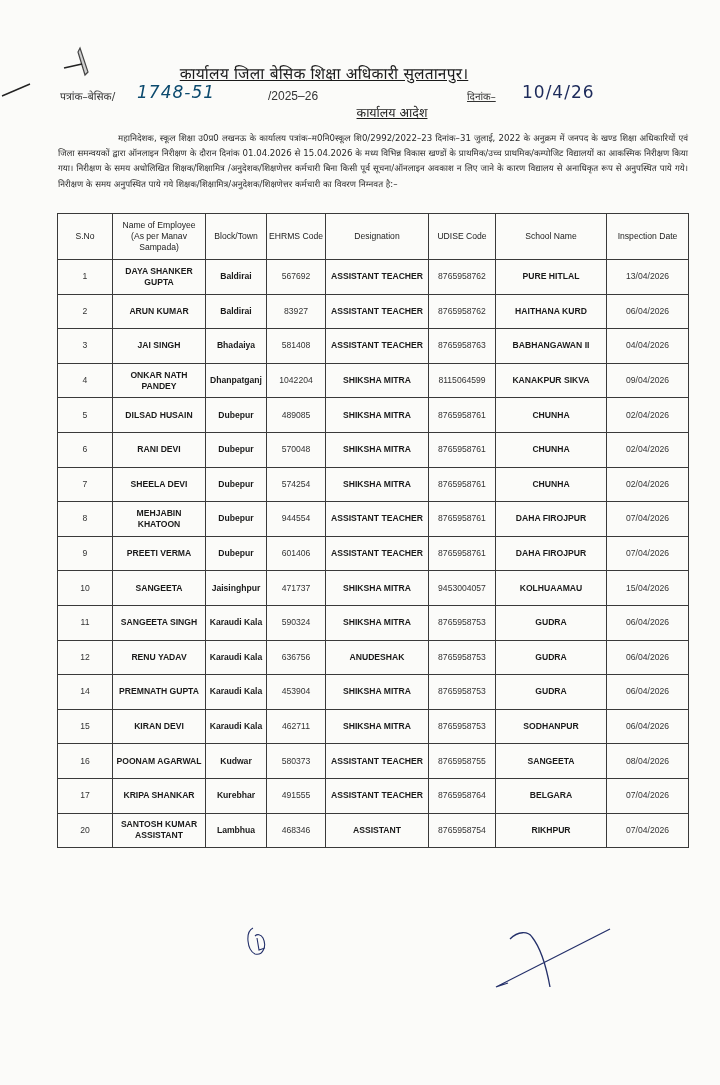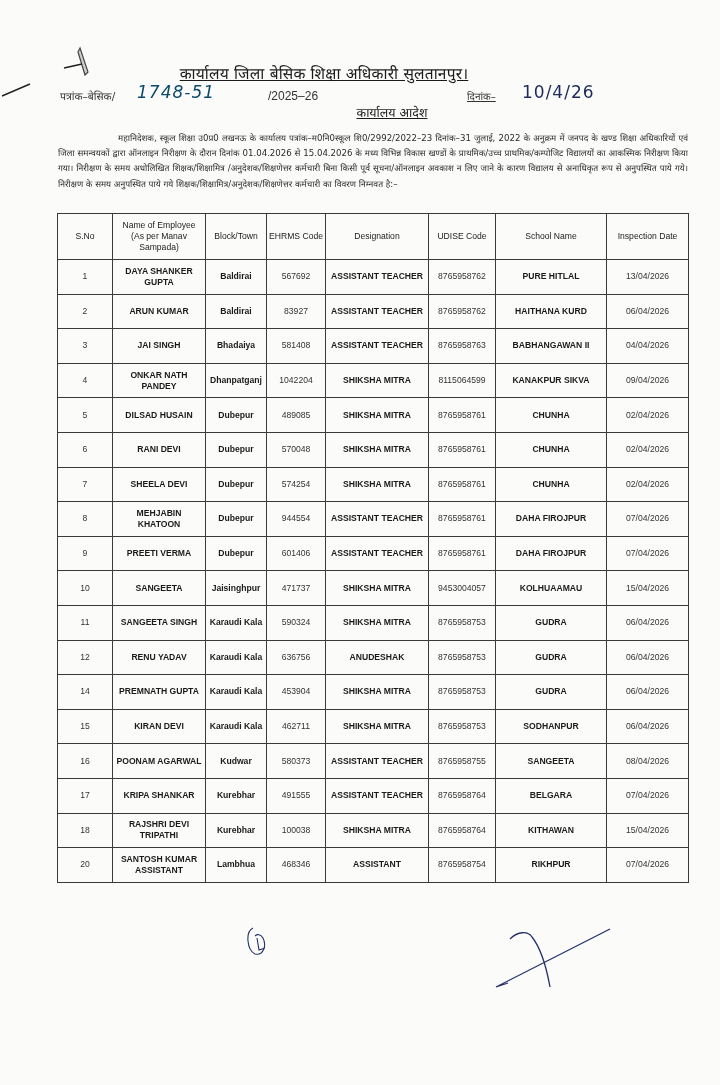--- a/index.html
+++ b/index.html
@@ -247,30 +247,20 @@
         <td class="plain">17</td>
         <td class="bold">KRIPA SHANKAR</td>
         <td class="bold">Kurebhar</td>
         <td class="plain">491555</td>
         <td class="bold">ASSISTANT TEACHER</td>
         <td class="plain">8765958764</td>
         <td class="bold">BELGARA</td>
         <td class="plain">07/04/2026</td>
       </tr>
       <tr>
-        <td class="plain">18</td>
-        <td class="bold">RAJSHRI DEVI TRIPATHI</td>
-        <td class="bold">Kurebhar</td>
-        <td class="plain">100038</td>
-        <td class="bold">SHIKSHA MITRA</td>
-        <td class="plain">8765958764</td>
-        <td class="bold">KITHAWAN</td>
-        <td class="plain">15/04/2026</td>
-      </tr>
-      <tr>
         <td class="plain">20</td>
         <td class="bold">SANTOSH KUMAR ASSISTANT</td>
         <td class="bold">Lambhua</td>
         <td class="plain">468346</td>
         <td class="bold">ASSISTANT</td>
         <td class="plain">8765958754</td>
         <td class="bold">RIKHPUR</td>
         <td class="plain">07/04/2026</td>
       </tr>
     </tbody>

